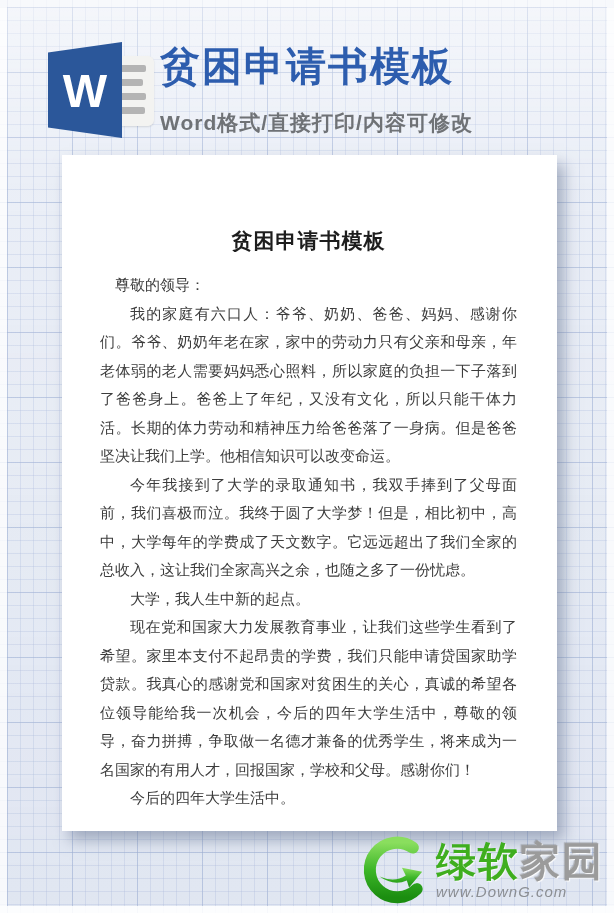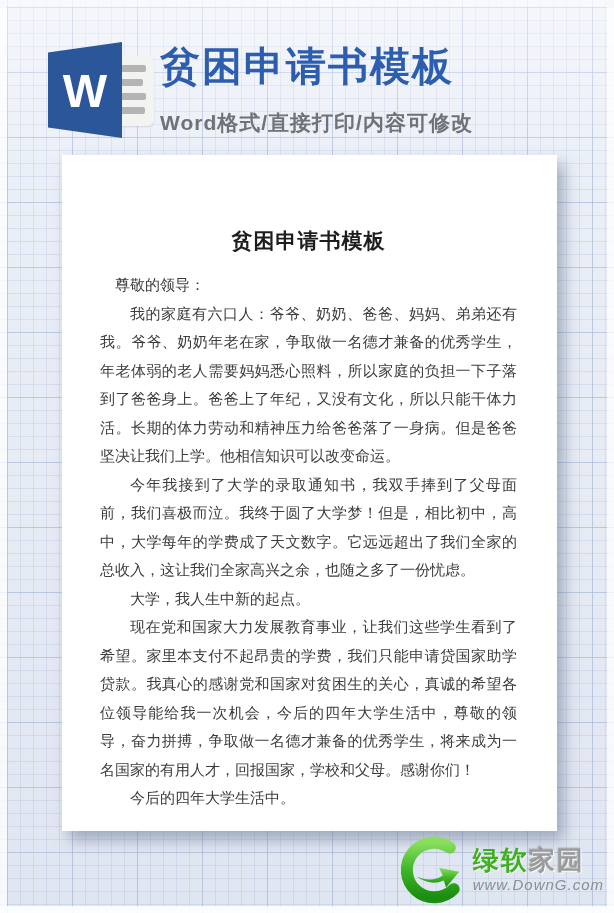--- a/index.html
+++ b/index.html
@@ -64,24 +64,24 @@
     font-size:15px; line-height:28.5px; color:#3c3c3c;
     text-align:justify;
   }
   .doc-body p.greeting { text-indent:1em; }
   .doc-body p.indent { text-indent:2em; }
 
   
   .watermark { position:absolute; right:10px; bottom:8px; display:flex; align-items:center; }
   .g-logo { width:70px; height:70px; flex:0 0 auto; }
   .wm-text { display:flex; flex-direction:column; margin-left:4px; }
-  .wm-name { font-size:26px; font-weight:bold; line-height:1.05; letter-spacing:2px; white-space:nowrap; }
+  .wm-name { font-size:40px; font-weight:bold; line-height:1.05; letter-spacing:2px; white-space:nowrap; }
   .wm-name .green { color:#3fae1f; text-shadow:1px 1px 1px rgba(255,255,255,.8); }
   .wm-name .gray { color:#9b9b9b; text-shadow:1px 1px 1px rgba(255,255,255,.9), -1px -1px 1px rgba(90,90,90,.35); }
-  .wm-url { font-size:15px; font-style:italic; color:#8b8e93; letter-spacing:1px; text-align:right; margin-top:1px; }
+  .wm-url { font-size:15px; font-style:italic; color:#8b8e93; letter-spacing:1px; margin-top:1px; }
 </style>
 </head>
 <body>
 
 <div class="grid-bg"></div>
 
 <div class="header">
   <div class="word-icon">
     <div class="doc-sheet">
       <div class="doc-line"></div>
@@ -96,21 +96,21 @@
   <div class="header-text">
     <div class="header-title">贫困申请书模板</div>
     <div class="header-subtitle">Word格式/直接打印/内容可修改</div>
   </div>
 </div>
 
 <div class="page">
   <div class="doc-title">贫困申请书模板</div>
   <div class="doc-body">
     <p class="greeting">尊敬的领导：</p>
-    <p class="indent">我的家庭有六口人：爷爷、奶奶、爸爸、妈妈、弟弟还有我。爷爷、奶奶年老在家，争取做一名德才兼备的优秀学生，年老体弱的老人需要妈妈悉心照料，所以家庭的负担一下子落到了爸爸身上。爸爸上了年纪，又没有文化，所以只能干体力活。长期的体力劳动和精神压力给爸爸落了一身病。但是爸爸坚决让我们上学。他相信知识可以改变命运。</p>
+    <p class="indent">我的家庭有六口人：爷爷、奶奶、爸爸、妈妈、感谢你们。爷爷、奶奶年老在家，家中的劳动力只有父亲和母亲，年老体弱的老人需要妈妈悉心照料，所以家庭的负担一下子落到了爸爸身上。爸爸上了年纪，又没有文化，所以只能干体力活。长期的体力劳动和精神压力给爸爸落了一身病。但是爸爸坚决让我们上学。他相信知识可以改变命运。</p>
     <p class="indent">今年我接到了大学的录取通知书，我双手捧到了父母面前，我们喜极而泣。我终于圆了大学梦！但是，相比初中，高中，大学每年的学费成了天文数字。它远远超出了我们全家的总收入，这让我们全家高兴之余，也随之多了一份忧虑。</p>
     <p class="indent">大学，我人生中新的起点。</p>
     <p class="indent">现在党和国家大力发展教育事业，让我们这些学生看到了希望。家里本支付不起昂贵的学费，我们只能申请贷国家助学贷款。我真心的感谢党和国家对贫困生的关心，真诚的希望各位领导能给我一次机会，今后的四年大学生活中，尊敬的领导，奋力拼搏，争取做一名德才兼备的优秀学生，将来成为一名国家的有用人才，回报国家，学校和父母。感谢你们！</p>
     <p class="indent">今后的四年大学生活中。</p>
   </div>
 </div>
 
 <div class="watermark">
   <svg class="g-logo" viewBox="0 0 64 64">
     <defs>

